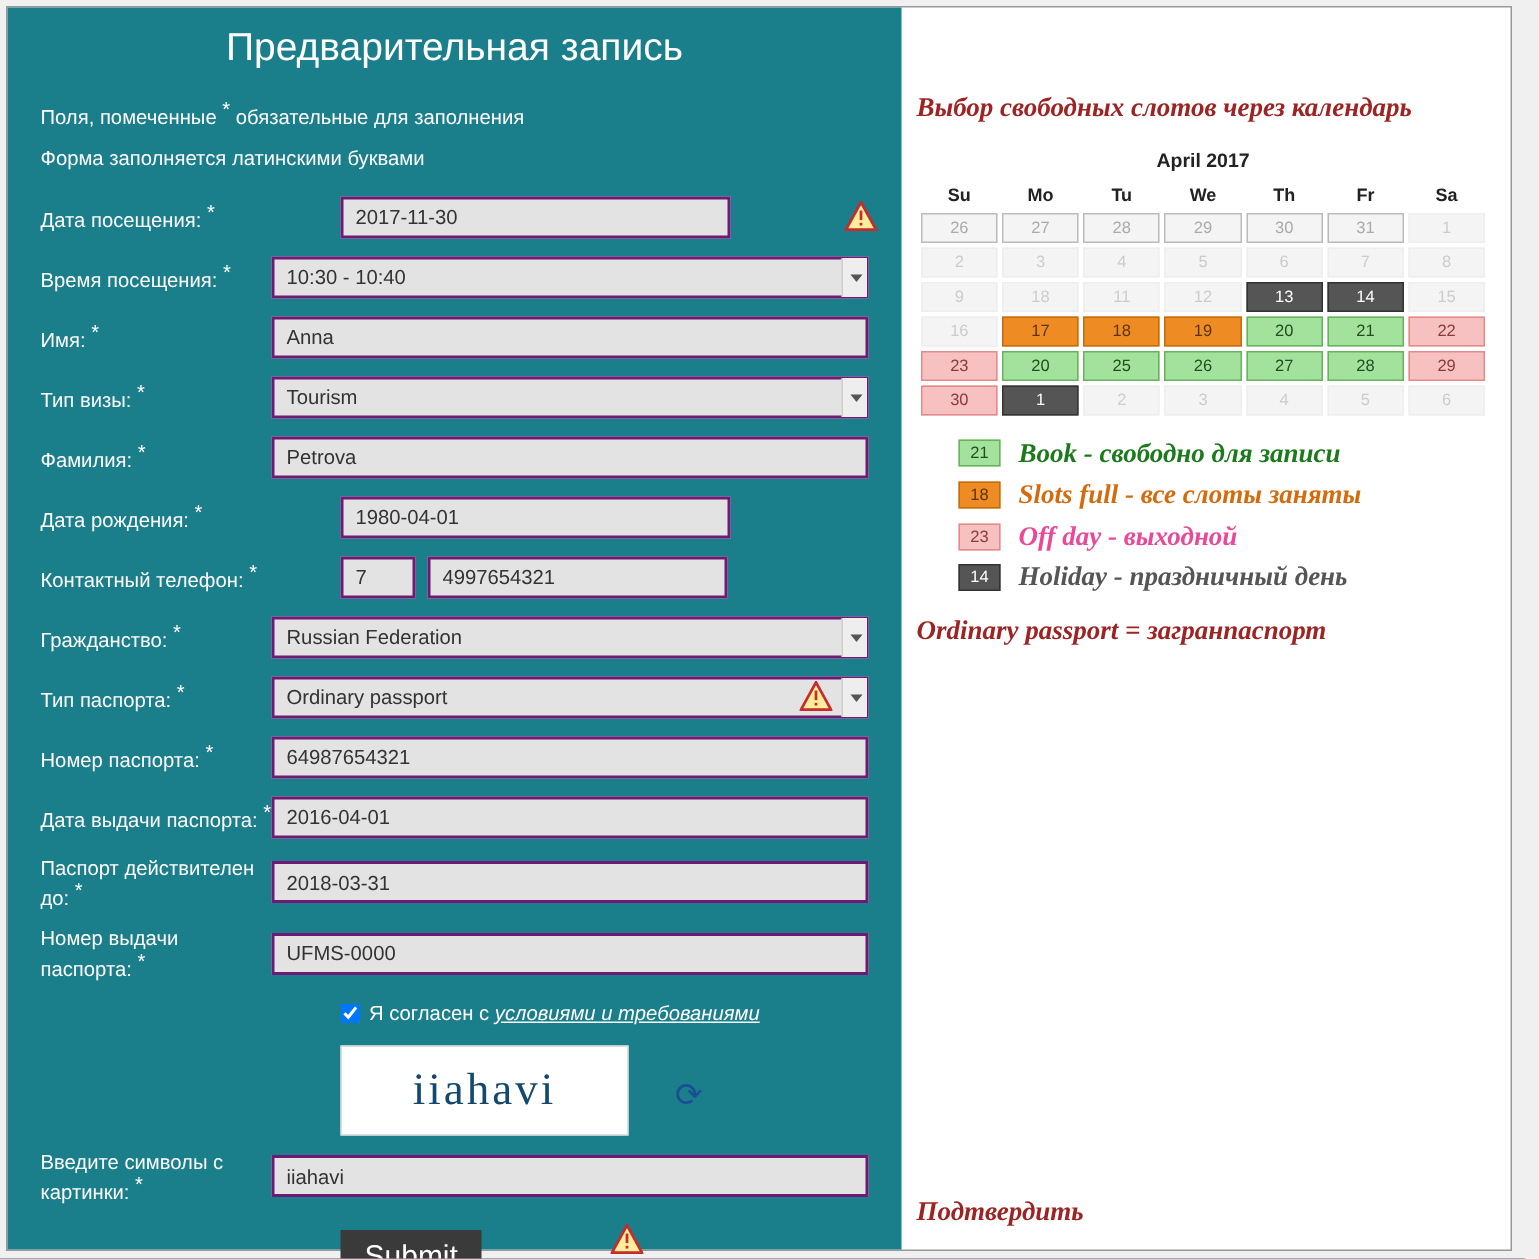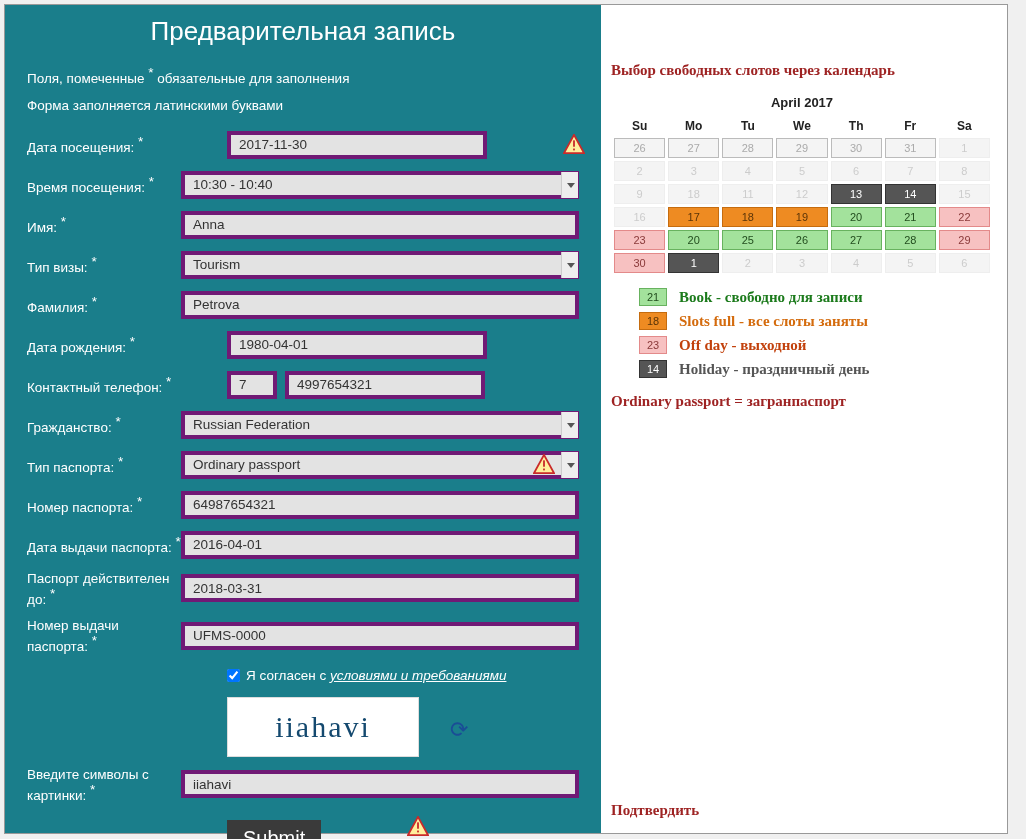--- a/index.html
+++ b/index.html
@@ -10,21 +10,21 @@
     color: #fff; padding: 5px 22px 12px 22px; position: relative;
   }
   .title { font-size: 26px; font-weight: 300; text-align: center; padding: 6px 0 18px 0; }
   .note { font-size: 13.5px; margin-bottom: 12px; }
   .ast { vertical-align: super; position: relative; top: 0; }
   .note2 { font-size: 13.5px; margin-bottom: 18px; }
   .row { display: flex; align-items: center; margin-bottom: 12px; min-height: 28px; position: relative; }
   .lbl { width: 200px; font-size: 13.5px; }
   .ctrl { flex: 1; display: flex; gap: 8px; align-items: center; }
   input[type=text], select {
-    background: #e3e3e3; border: 4px solid #701a75; height: 28px; font-size: 13.5px;
+    background: #e3e3e3; border: 2px solid #701a75; height: 28px; font-size: 13.5px;
     padding: 0 8px; color: #333;
   }
   select { appearance: none; -webkit-appearance: none; padding-right: 18px; background-image: none; }
   .select-wrap { position: relative; display: inline-block; }
   .select-wrap::after {
     content: ""; position: absolute; right: 1px; top: 1px; bottom: 1px; width: 16px;
     background: #eee; border-left: 1px solid #ccc; pointer-events: none;
   }
   .select-wrap::before {
     content: ""; position: absolute; right: 4px; top: 50%; margin-top: -2px;
@@ -51,27 +51,27 @@
     font-size: 20px; cursor: pointer; margin-top: 6px;
   }
   .warn-ico {
     position: absolute; width: 22px; height: 20px;
   }
   .warn-ico svg { display: block; }
 
   
   .right { flex: 1; padding: 10px 14px 10px 10px; position: relative; }
   .anno {
-     font-family: Georgia, "Times New Roman", serif; font-weight: bold;
-     font-size: 15px; line-height: 1.2;
+     font-family: Georgia, "Times New Roman", serif; font-style: italic; font-weight: bold;
+     font-size: 18px; line-height: 1.2;
   }
   .anno-red { color: #9e2323; }
   .anno-green { color: #1b7a1b; }
   .anno-orange { color: #d46b0d; }
-  .anno-pink { color: #c2410c; }
+  .anno-pink { color: #ec4899; }
   .anno-gray { color: #555; }
 
   .cal { margin-top: 14px; border: 0; }
   .cal-head { text-align: center; font-weight: bold; font-size: 13px; padding: 2px 0 6px 0; color: #222; }
   .cal table { border-collapse: separate; border-spacing: 3px; width: 100%; }
   .cal th { font-size: 12px; font-weight: bold; color: #222; text-align: center; padding-bottom: 2px; }
   .cal td {
     border: 1px solid #bbb; width: 40px; height: 20px; text-align: center; font-size: 11px;
     color: #555; background: #f4f4f4;
   }

